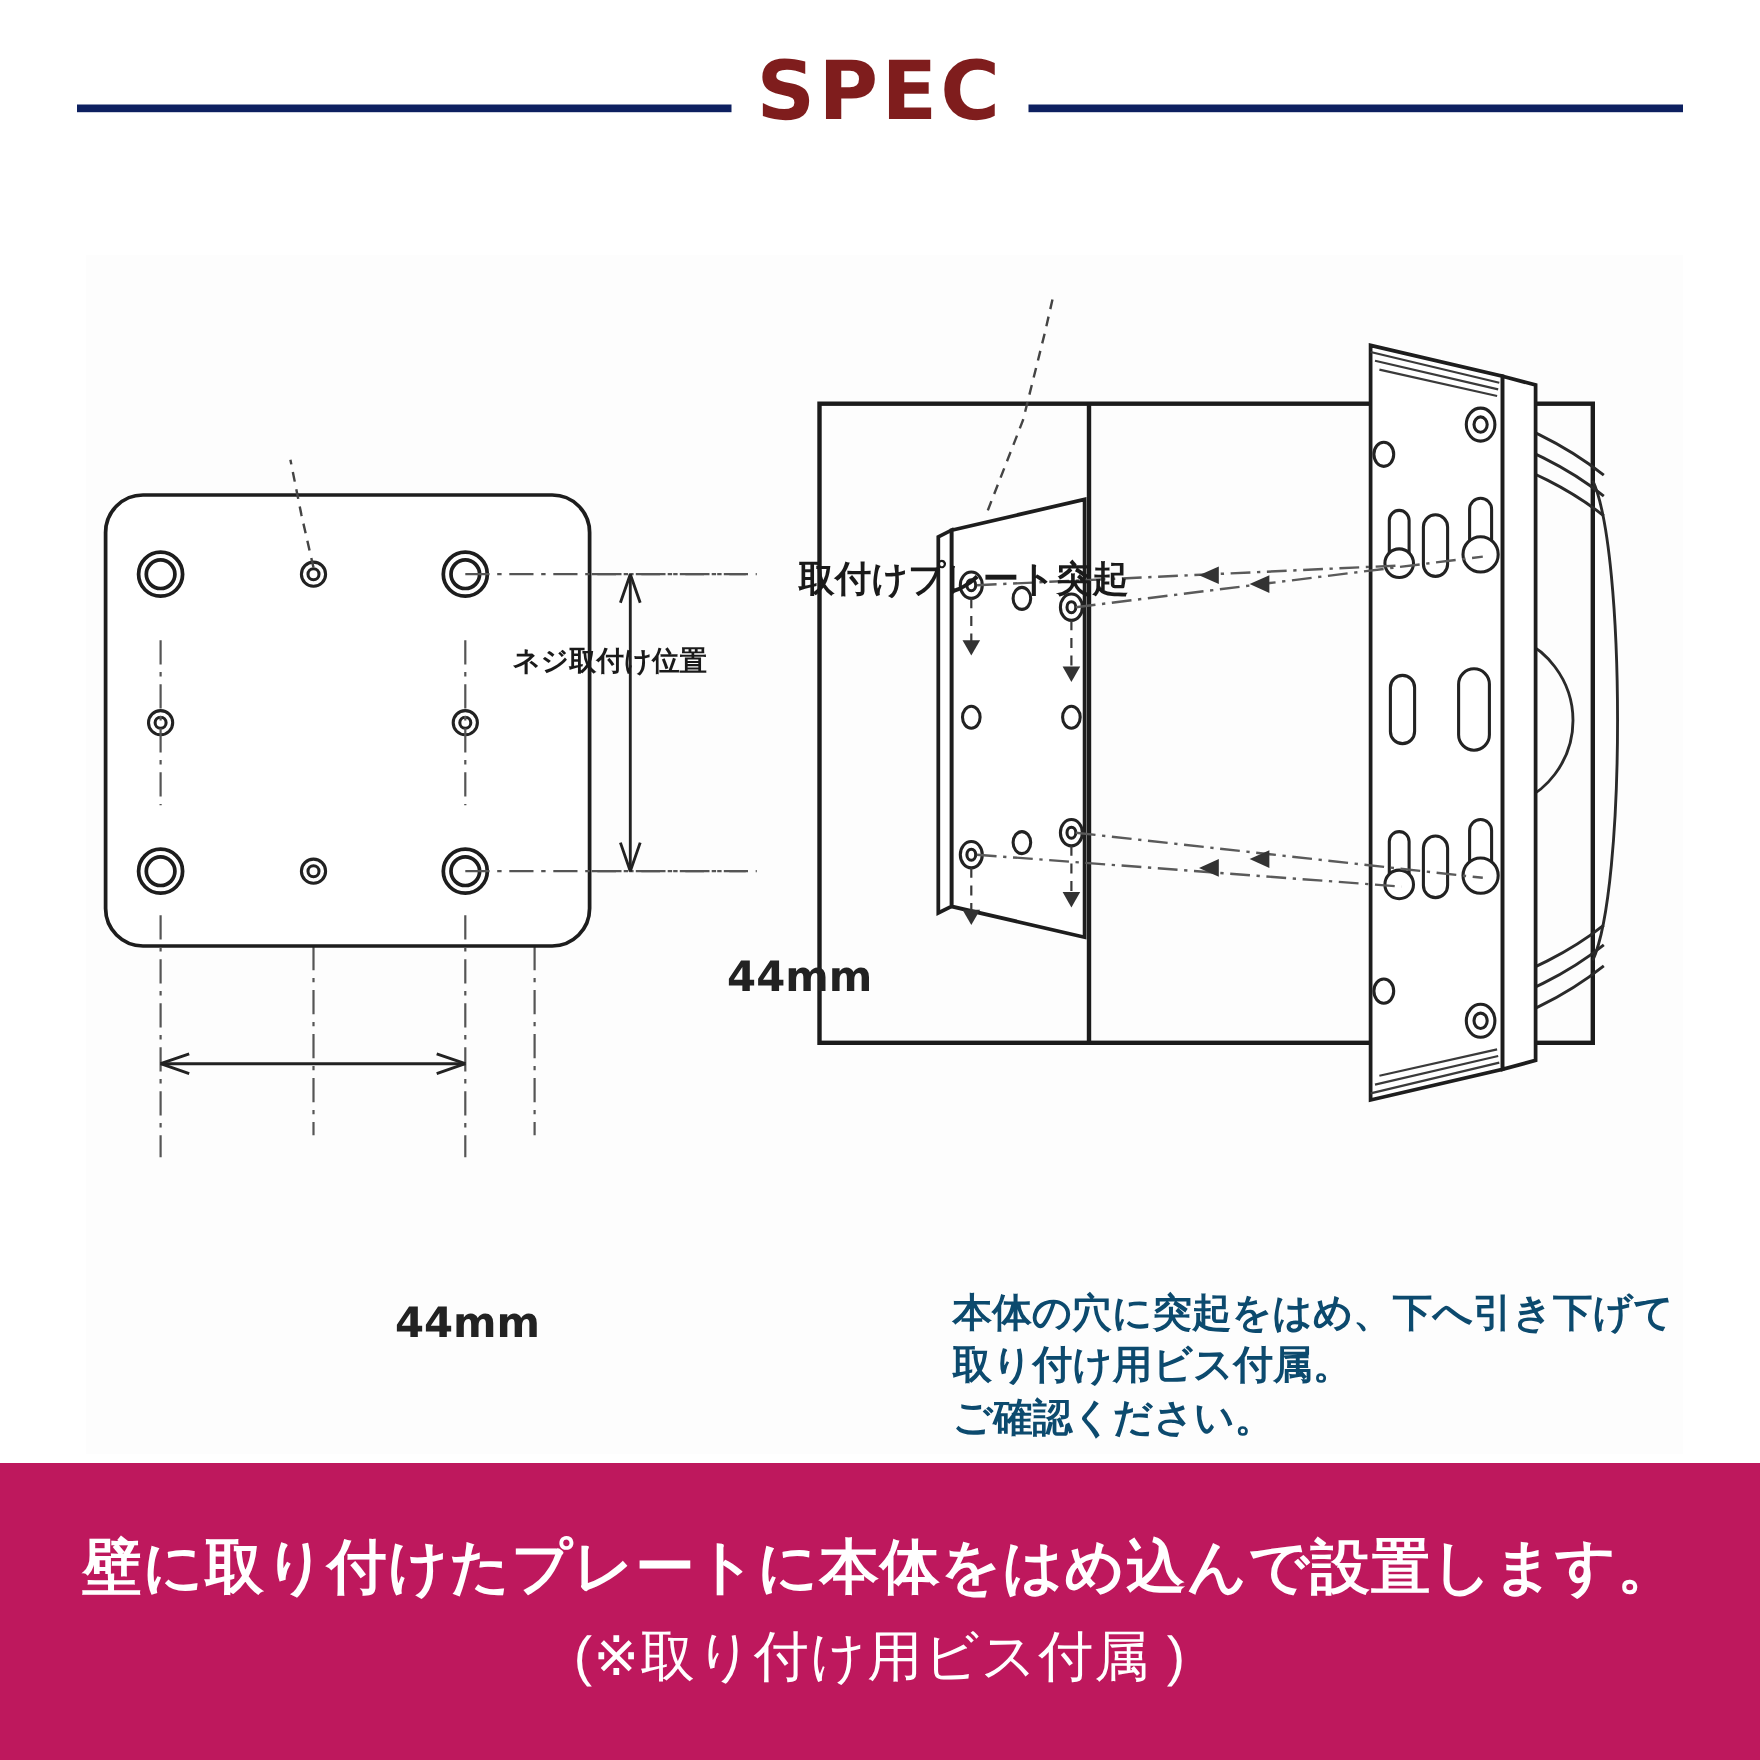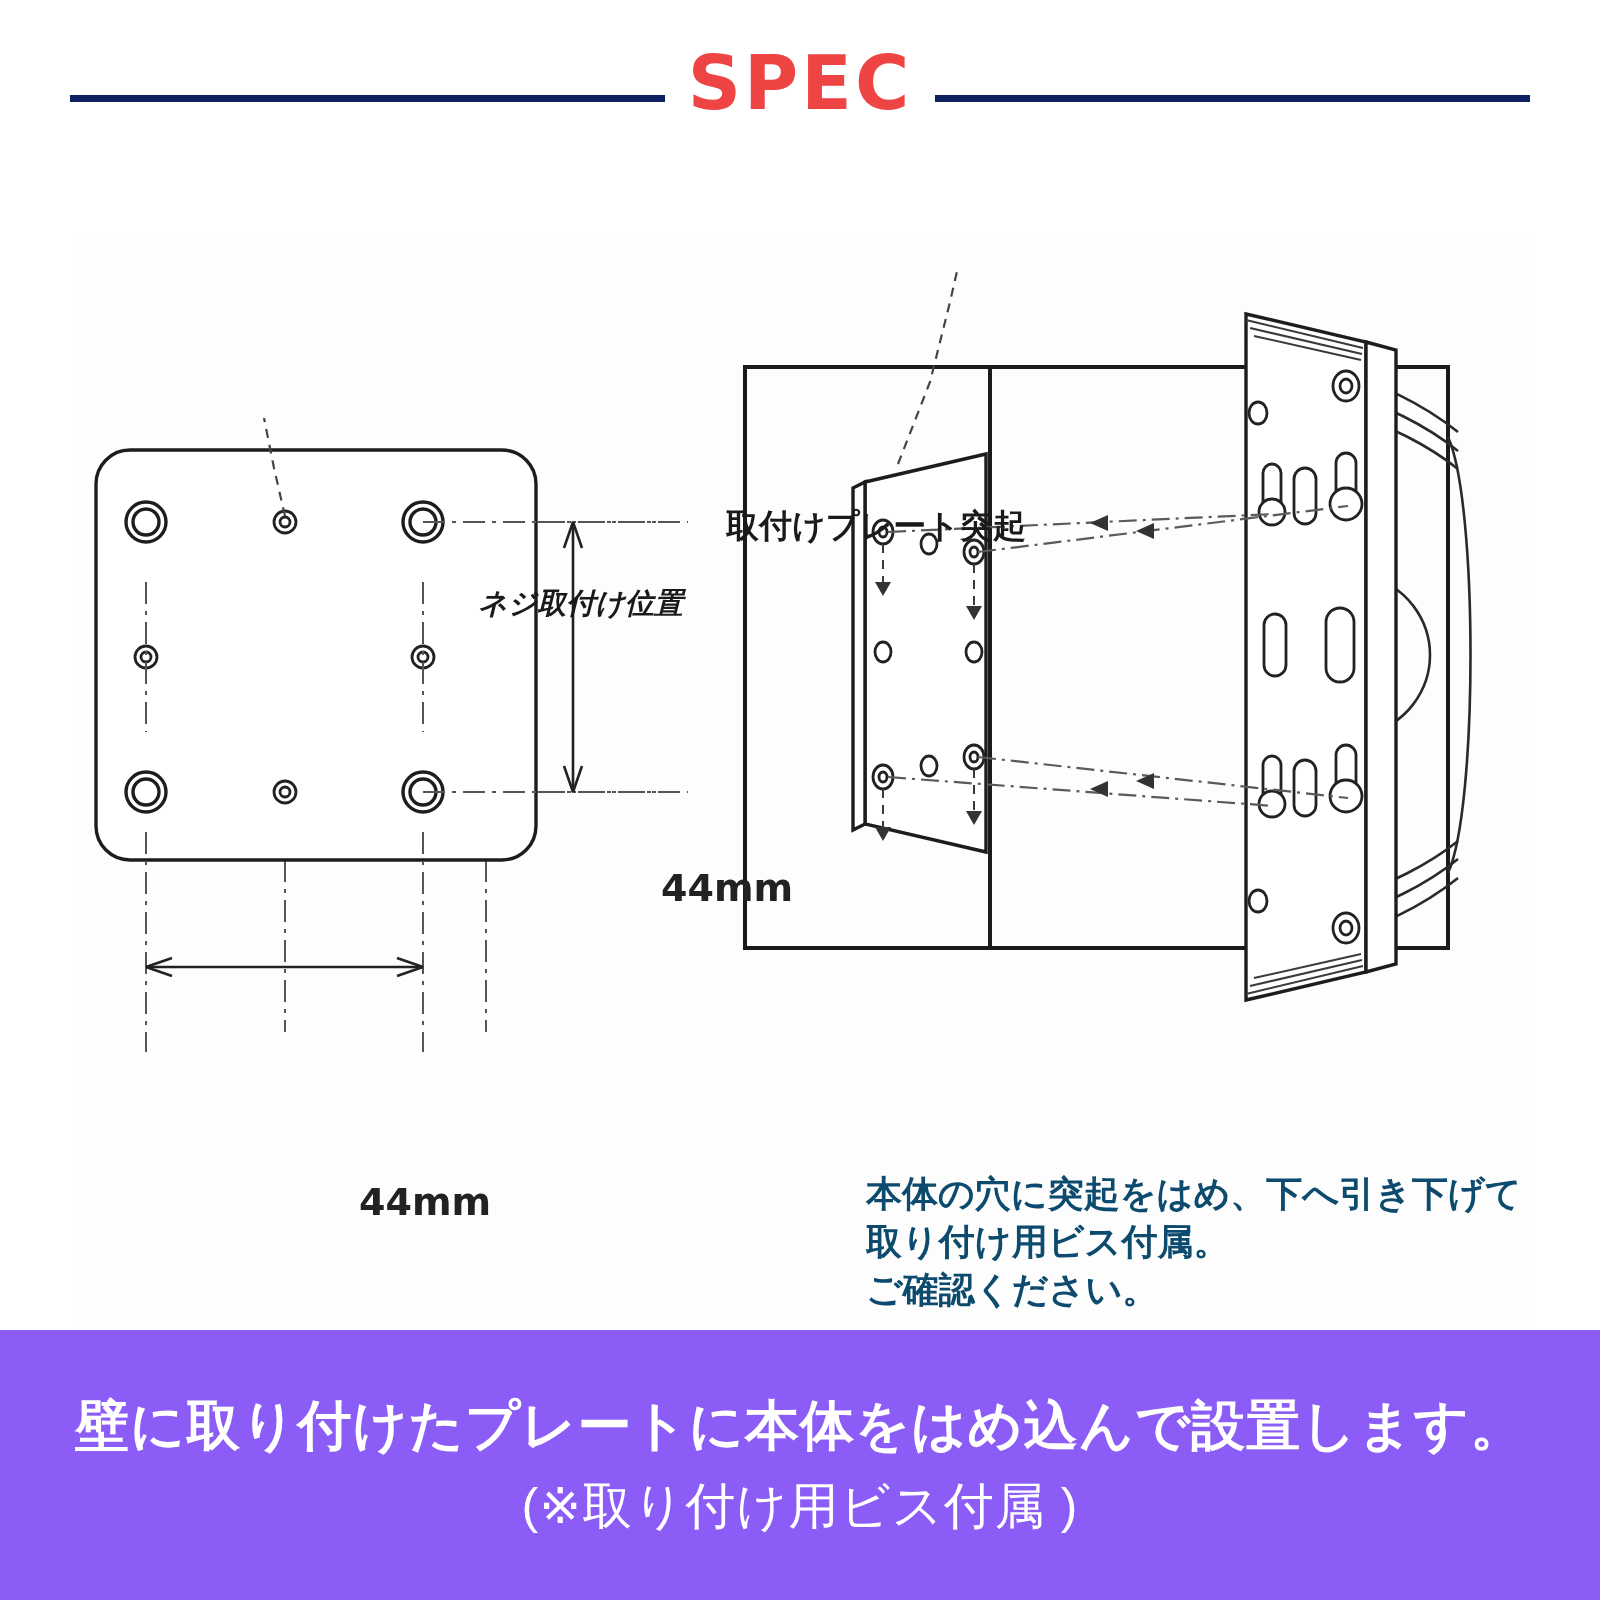--- a/index.html
+++ b/index.html
@@ -17,53 +17,53 @@
   }
   .spec-rule{
     position:absolute;top:95px;height:7px;background:#0d2060;
   }
   .spec-rule.left{left:70px;width:595px;}
   .spec-rule.right{left:935px;width:595px;}
   .spec-title{
     position:absolute;left:0;top:46px;width:1600px;
     text-align:center;
     font-size:74px;font-weight:bold;letter-spacing:3px;
-    color:#ef4444;line-height:1;
+    color:#7f1d1d;line-height:1;
     font-family:"DejaVu Sans","Liberation Sans",sans-serif;
   }
 
   
   .panel{
     position:absolute;left:78px;top:232px;width:1452px;height:1090px;
     background:#fdfdfd;
   }
   .diagram-svg{position:absolute;left:0;top:0;}
 
   
   .banner{
     position:absolute;left:0;top:1330px;width:1600px;height:270px;
-    background:#8b5cf6;
+    background:#be185d;
     display:flex;flex-direction:column;
     align-items:center;justify-content:center;
   }
   .banner-line1{
     color:#ffffff;font-size:54px;font-weight:bold;
     letter-spacing:1px;line-height:1.15;white-space:nowrap;
   }
   .banner-line2{
     color:#ffffff;font-size:50px;font-weight:normal;
     letter-spacing:1px;line-height:1.15;margin-top:22px;white-space:nowrap;
   }
 
   
   .dg-label{
     position:absolute;color:#1a1a1a;white-space:nowrap;
     font-family:"DejaVu Sans","Liberation Sans",sans-serif;
   }
-  .lbl-screw{left:400px;top:352px;font-size:29px;font-weight:bold;font-style:italic;}
+  .lbl-screw{left:388px;top:352px;font-size:25px;font-weight:bold;}
   .lbl-proj{left:648px;top:272px;font-size:33px;font-weight:bold;}
   .lbl-dim-v{left:583px;top:634px;font-size:38px;font-weight:bold;color:#222;}
   .lbl-dim-h{left:281px;top:948px;font-size:38px;font-weight:bold;color:#222;}
 
   .body-text{
     position:absolute;left:788px;top:938px;width:700px;
     font-size:36px;font-weight:bold;color:#0c4a6e;
     line-height:1.34;letter-spacing:0px;
     font-family:"DejaVu Sans","Liberation Sans",sans-serif;
   }

